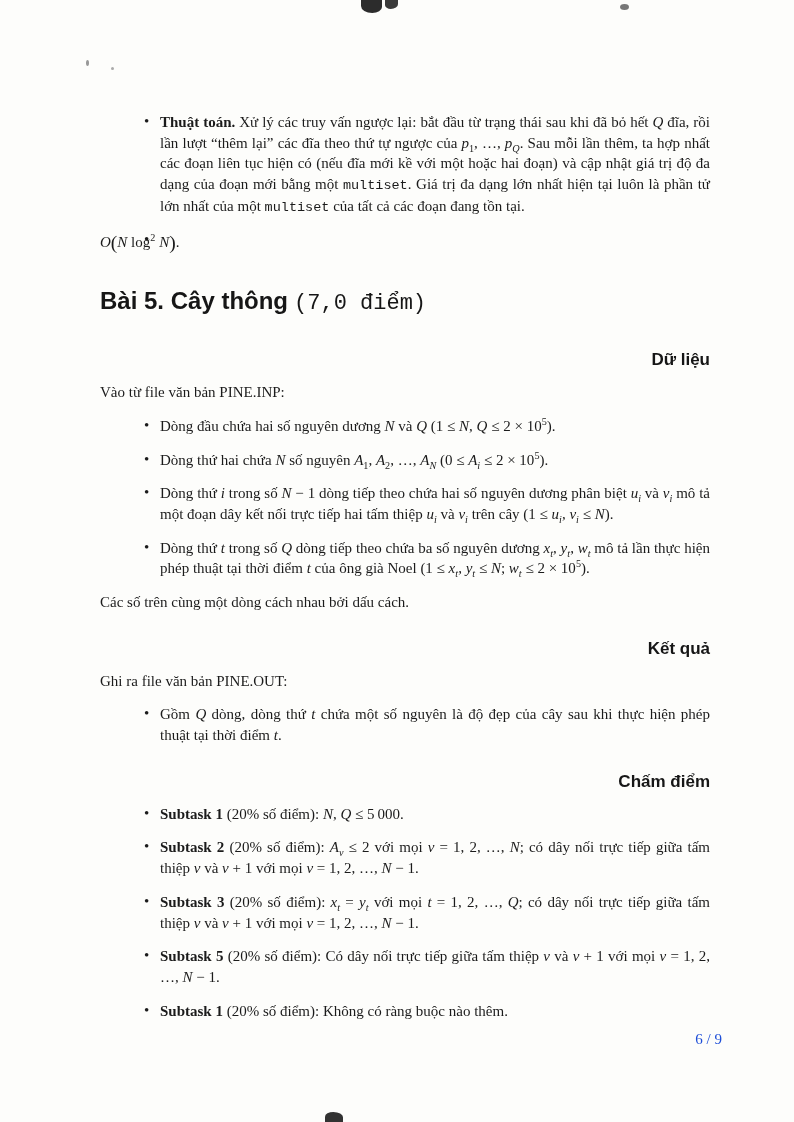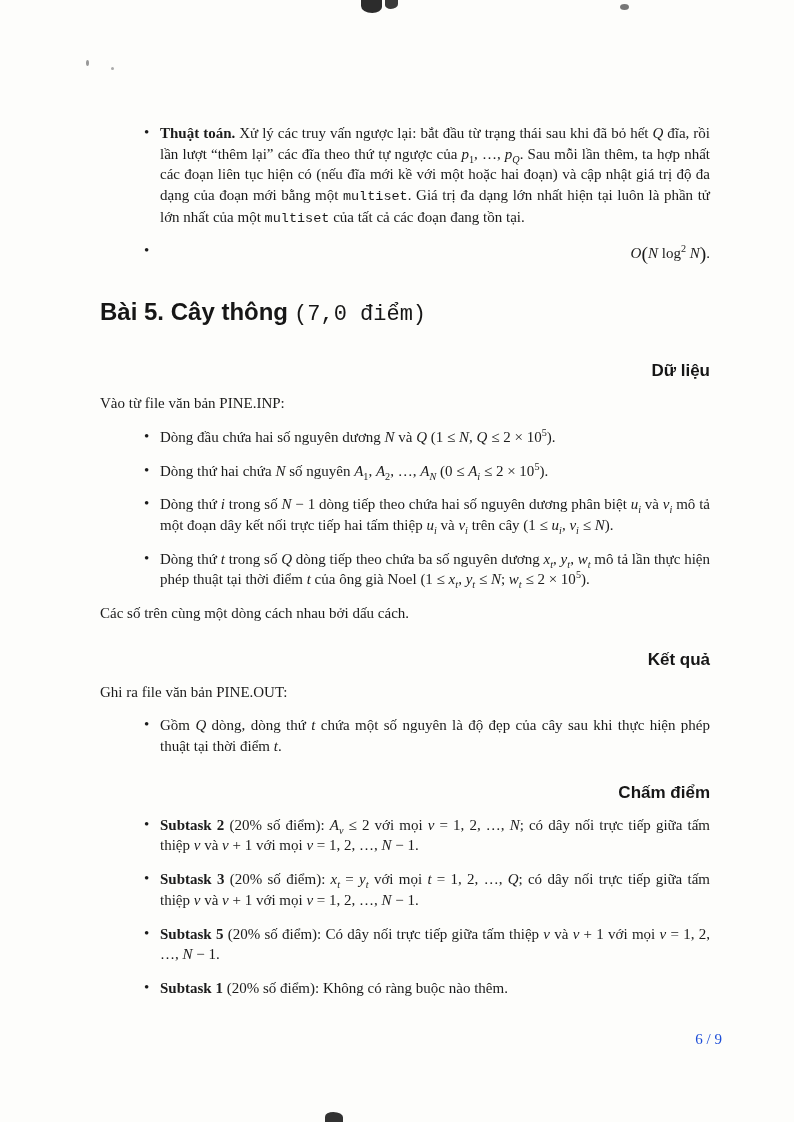--- a/index.html
+++ b/index.html
@@ -11,27 +11,27 @@
     overflow: hidden;
     font-family: "Liberation Serif", serif;
     color: #1b1b1b;
     font-size: 15px;
   }
   .page { position: absolute; inset: 0; padding: 112px 84px 0 100px; }
 
   p, li { line-height: 1.38; text-align: justify; margin: 0; }
 
   ul.bullets { list-style: none; margin: 0; padding: 0; }
-  ul.bullets li { position: relative; padding-left: 60px; margin-bottom: 13px; margin-top: 11px; }
+  ul.bullets li { position: relative; padding-left: 60px; margin-bottom: 13px; }
   ul.bullets li::before { content: "\2022"; position: absolute; left: 44px; top: -1px; font-size: 15px; }
 
   .solution-list { margin-bottom: 0; }
   .solution-list li { margin-bottom: 14px; }
 
-  .formula { text-align: right; margin: 10px 0 2px -60px; }
+  .formula { text-align: left; margin: 10px 0 2px -60px; }
   .bigp { font-size: 1.3em; vertical-align: -0.1em; font-weight: 400; }
 
   sup { font-size: 0.68em; line-height: 0; }
   sub { font-size: 0.68em; line-height: 0; }
   .tt { font-family: "Liberation Mono", "DejaVu Sans Mono", monospace; font-size: 0.9em; }
 
   h1 { font-family: "Liberation Sans", sans-serif; font-weight: 700; font-size: 24px;
        margin: 30px 0 34px 0; color: #161616; }
   h1 .points { font-family: Liberation Mono, monospace; font-weight: 400; font-size: 22px; margin-left: 6px; }
   h2 { font-family: "Liberation Sans", sans-serif; font-weight: 700; font-size: 17px;
@@ -77,20 +77,21 @@
   <p class="note">Các số trên cùng một dòng cách nhau bởi dấu cách.</p>
 
   <h2>Kết quả</h2>
   <p class="intro">Ghi ra file văn bản PINE.OUT:</p>
   <ul class="bullets">
     <li>Gồm <i>Q</i> dòng, dòng thứ <i>t</i> chứa một số nguyên là độ đẹp của cây sau khi thực hiện phép thuật tại thời điểm <i>t</i>.</li>
   </ul>
 
   <h2>Chấm điểm</h2>
   <ul class="bullets subtask-list">
+    <li><b>Subtask 1</b> (20% số điểm): <i>N</i>, <i>Q</i> ≤ 5 000.</li>
     <li><b>Subtask 2</b> (20% số điểm): <i>A</i><sub><i>v</i></sub> ≤ 2 với mọi <i>v</i> = 1, 2, …, <i>N</i>; có dây nối trực tiếp giữa tấm thiệp <i>v</i> và <i>v</i> + 1 với mọi <i>v</i> = 1, 2, …, <i>N</i> − 1.</li>
     <li><b>Subtask 3</b> (20% số điểm): <i>x</i><sub><i>t</i></sub> = <i>y</i><sub><i>t</i></sub> với mọi <i>t</i> = 1, 2, …, <i>Q</i>; có dây nối trực tiếp giữa tấm thiệp <i>v</i> và <i>v</i> + 1 với mọi <i>v</i> = 1, 2, …, <i>N</i> − 1.</li>
     <li><b>Subtask 5</b> (20% số điểm): Có dây nối trực tiếp giữa tấm thiệp <i>v</i> và <i>v</i> + 1 với mọi <i>v</i> = 1, 2, …, <i>N</i> − 1.</li>
     <li><b>Subtask 1</b> (20% số điểm): Không có ràng buộc nào thêm.</li>
   </ul>
 
 </div>
 
 <div class="footer">6 / 9</div>
 

